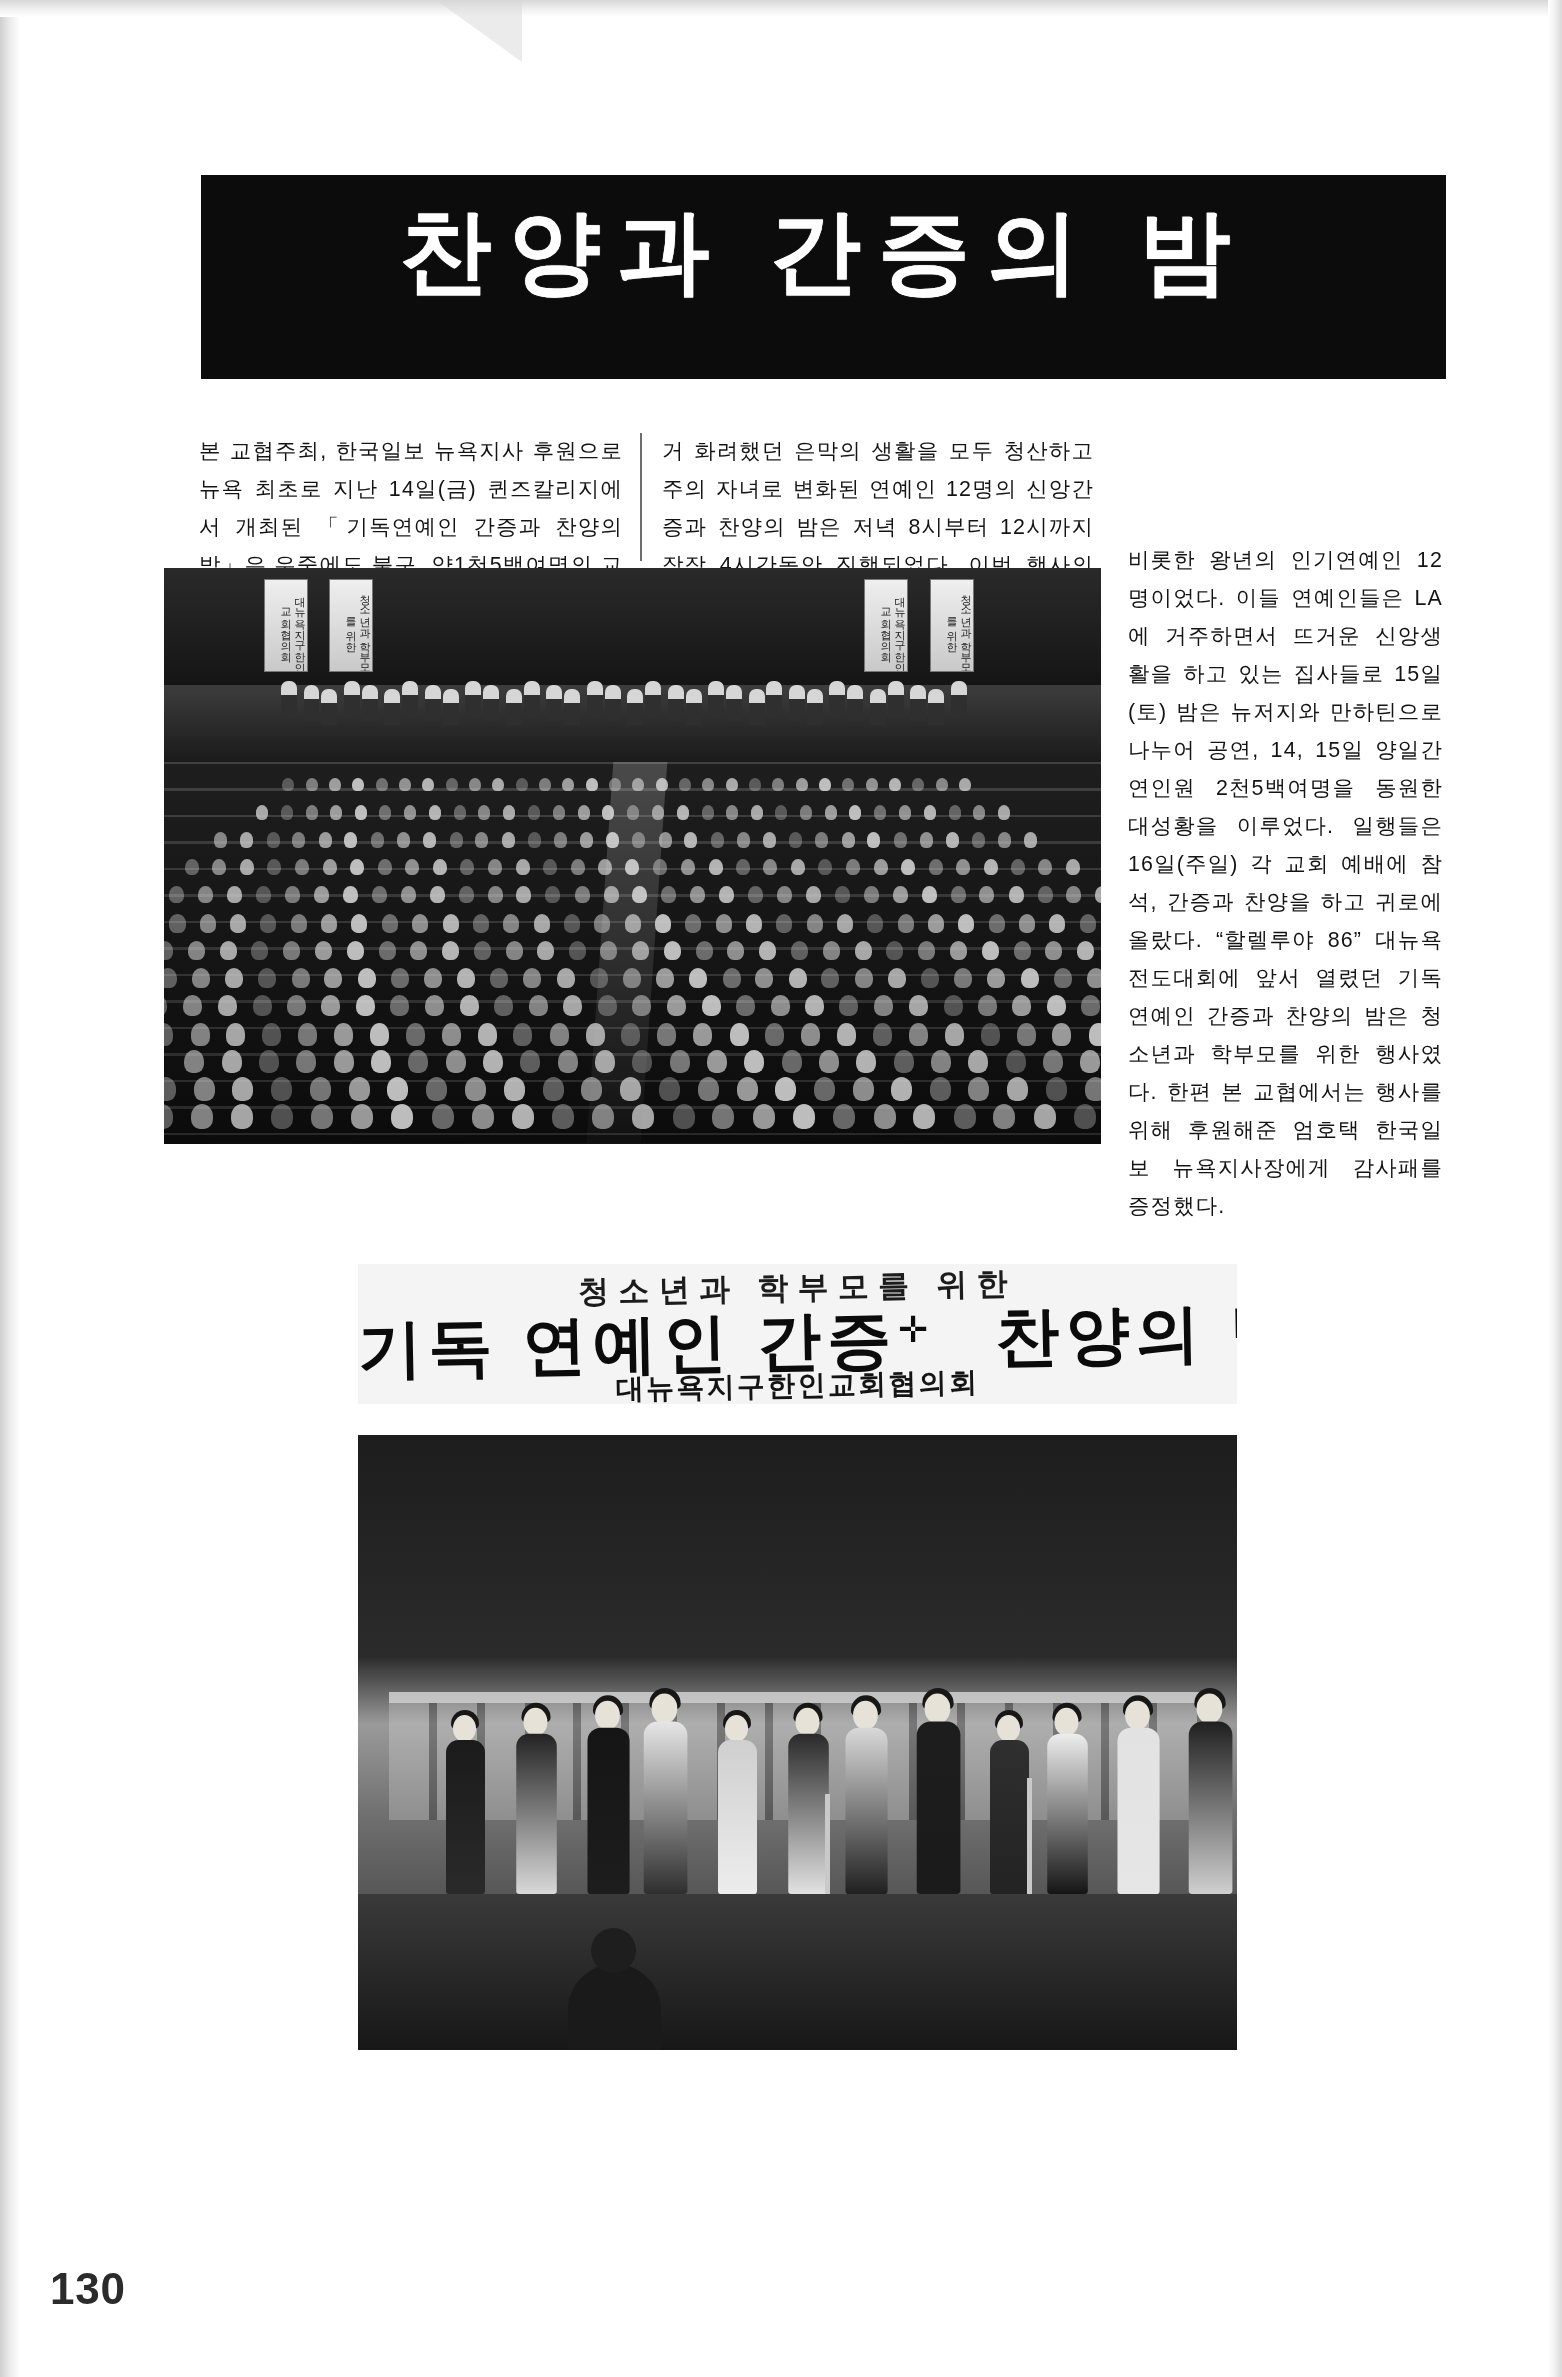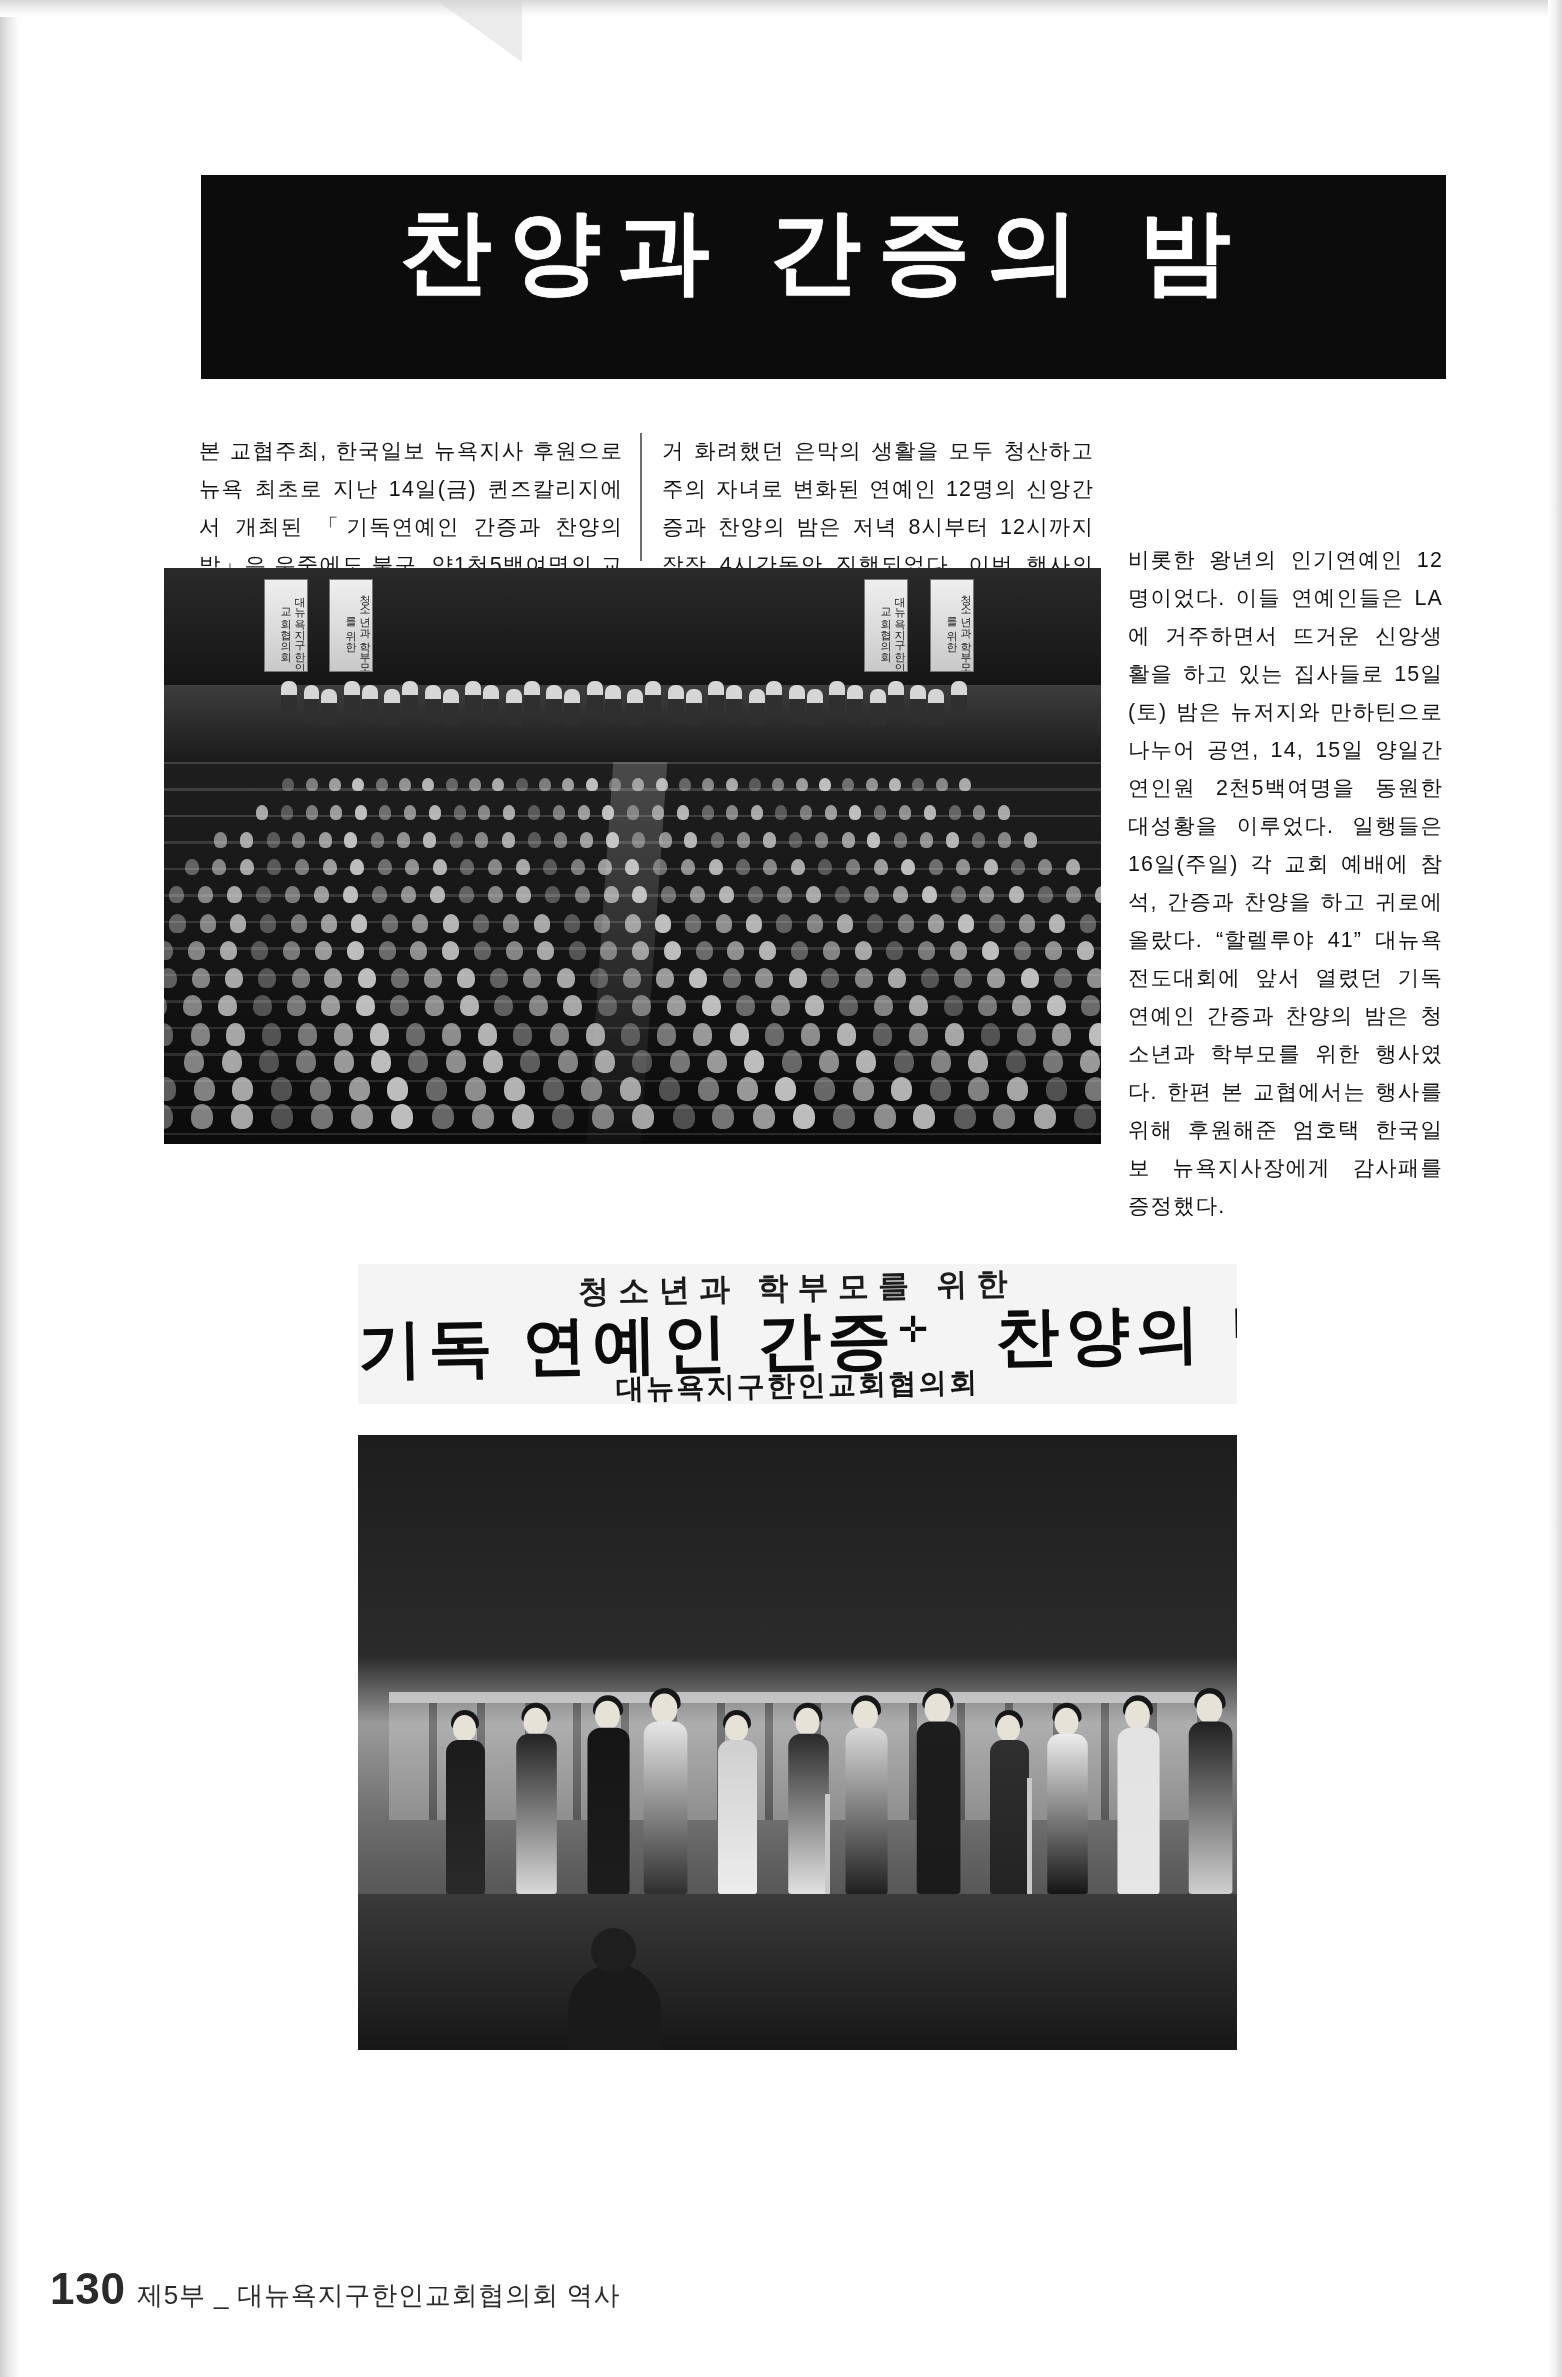--- a/index.html
+++ b/index.html
@@ -400,21 +400,21 @@
       <div class="masthead-title">찬양과 간증의 밤</div>
     </div>
     <div class="masthead-band2"></div>
 
     <div class="col-divider"></div>
 
     <div class="col" id="col-left">본 교협주최, 한국일보 뉴욕지사 후원으로 뉴욕 최초로 지난 14일(금) 퀸즈칼리지에서 개최된 「기독연예인 간증과 찬양의 밤」은 우중에도 불구, 약1천5백여명의 교포가 운집한 가운데 대성황을 이루었다. 과</div>
 
     <div class="col" id="col-mid">거 화려했던 은막의 생활을 모두 청산하고 주의 자녀로 변화된 연예인 12명의 신앙간증과 찬양의 밤은 저녁 8시부터 12시까지 장장 4시간동안 진행되었다. 이번 행사의 출연진은 전 KBS아나운서 이광재 씨를</div>
 
-    <div class="col" id="col-right">비롯한 왕년의 인기연예인 12명이었다. 이들 연예인들은 LA에 거주하면서 뜨거운 신앙생활을 하고 있는 집사들로 15일(토) 밤은 뉴저지와 만하틴으로 나누어 공연, 14, 15일 양일간 연인원 2천5백여명을 동원한 대성황을 이루었다. 일행들은 16일(주일) 각 교회 예배에 참석, 간증과 찬양을 하고 귀로에 올랐다.  “할렐루야 41” 대뉴욕 전도대회에 앞서 열렸던 기독연예인 간증과 찬양의 밤은 청소년과 학부모를 위한 행사였다. 한편 본 교협에서는 행사를 위해 후원해준 엄호택 한국일보 뉴욕지사장에게 감사패를 증정했다.</div>
+    <div class="col" id="col-right">비롯한 왕년의 인기연예인 12명이었다. 이들 연예인들은 LA에 거주하면서 뜨거운 신앙생활을 하고 있는 집사들로 15일(토) 밤은 뉴저지와 만하틴으로 나누어 공연, 14, 15일 양일간 연인원 2천5백여명을 동원한 대성황을 이루었다. 일행들은 16일(주일) 각 교회 예배에 참석, 간증과 찬양을 하고 귀로에 올랐다.  “할렐루야 86” 대뉴욕 전도대회에 앞서 열렸던 기독연예인 간증과 찬양의 밤은 청소년과 학부모를 위한 행사였다. 한편 본 교협에서는 행사를 위해 후원해준 엄호택 한국일보 뉴욕지사장에게 감사패를 증정했다.</div>
 
     <div id="photo1">
       <div class="p1-bg"></div>
       <div class="p1-stagewall"></div>
 
       <div class="p1-flag f1">대뉴욕지구한인교회협의회</div>
       <div class="p1-flag f2">청소년과 학부모를 위한</div>
 
 
       <div class="p1-flag f3">대뉴욕지구한인교회협의회</div>
@@ -921,17 +921,16 @@
           <div class="p3-mic" style="left:669px;bottom:93px;height:179px"></div>
         </div>
       <div class="p3-floor"></div>
       <div class="p3-frontfig"></div>
     </div>
 
   </div>
 
   <div id="footer">
     <div class="folio">130</div>
-    <div class="footer-text">제5부 _ 대뉴욕지구한인교회협의회 역사</div>
   </div>
 
 </div>
 
 
 </body></html>

